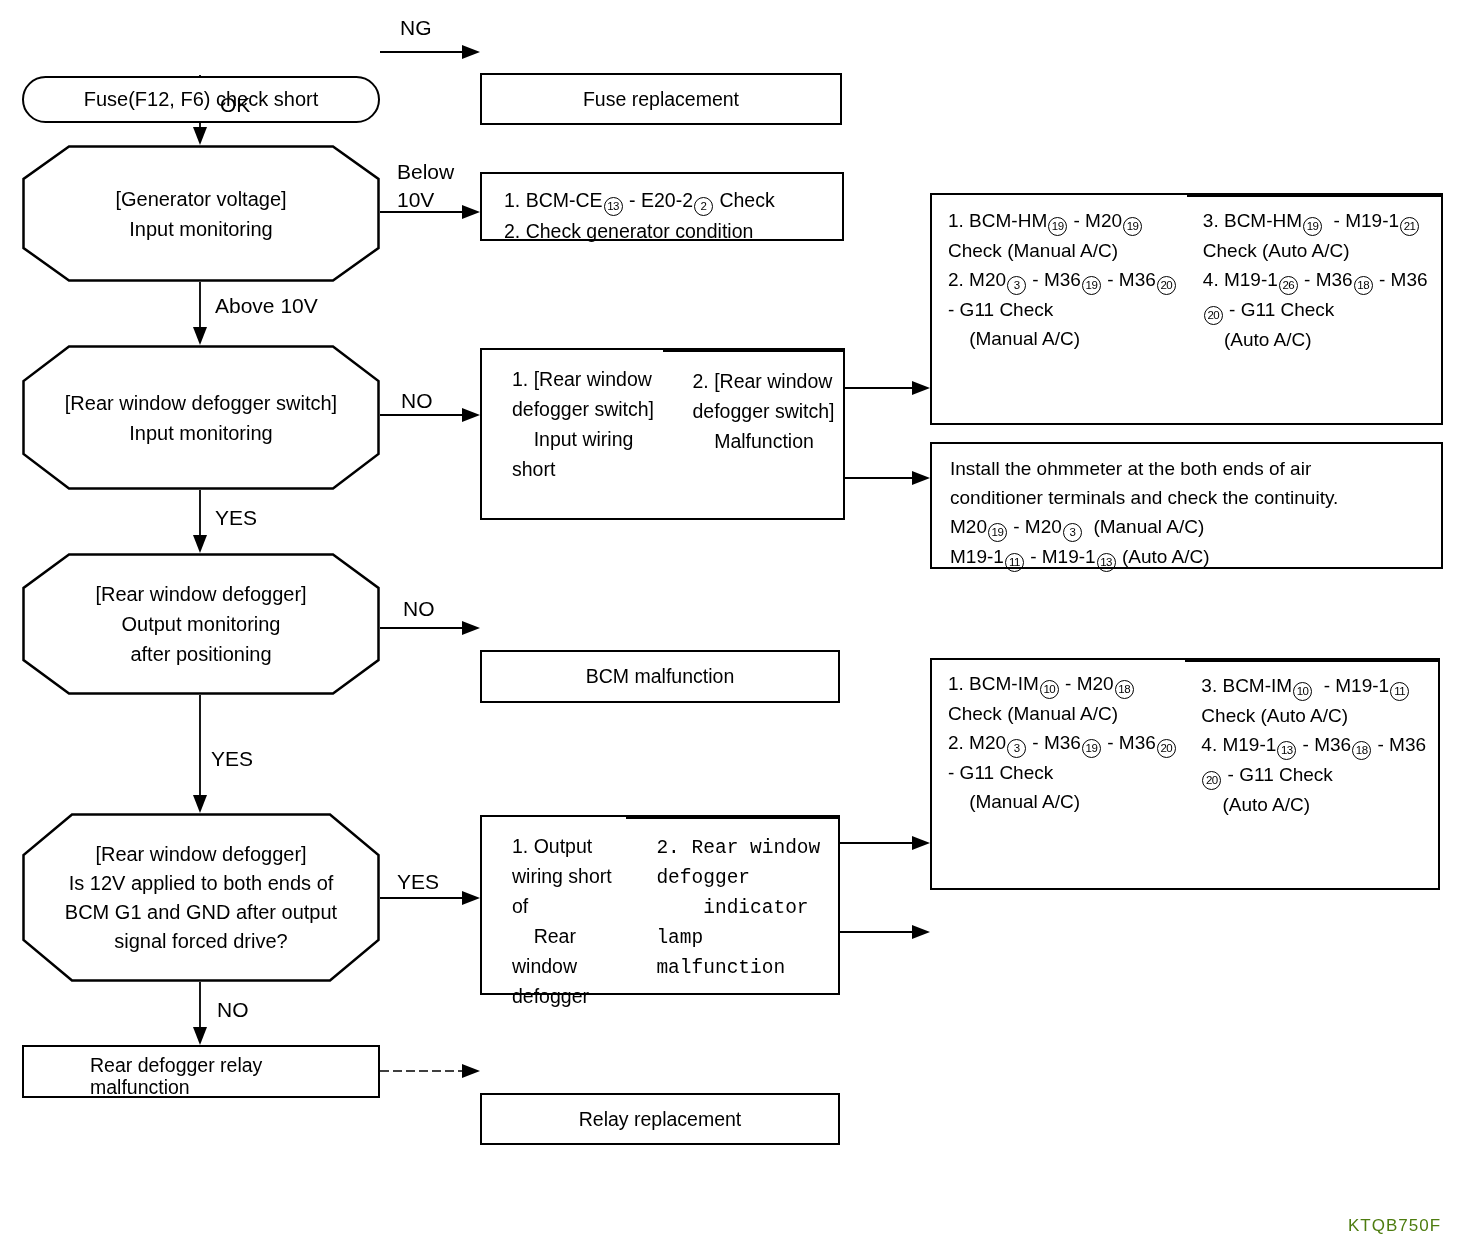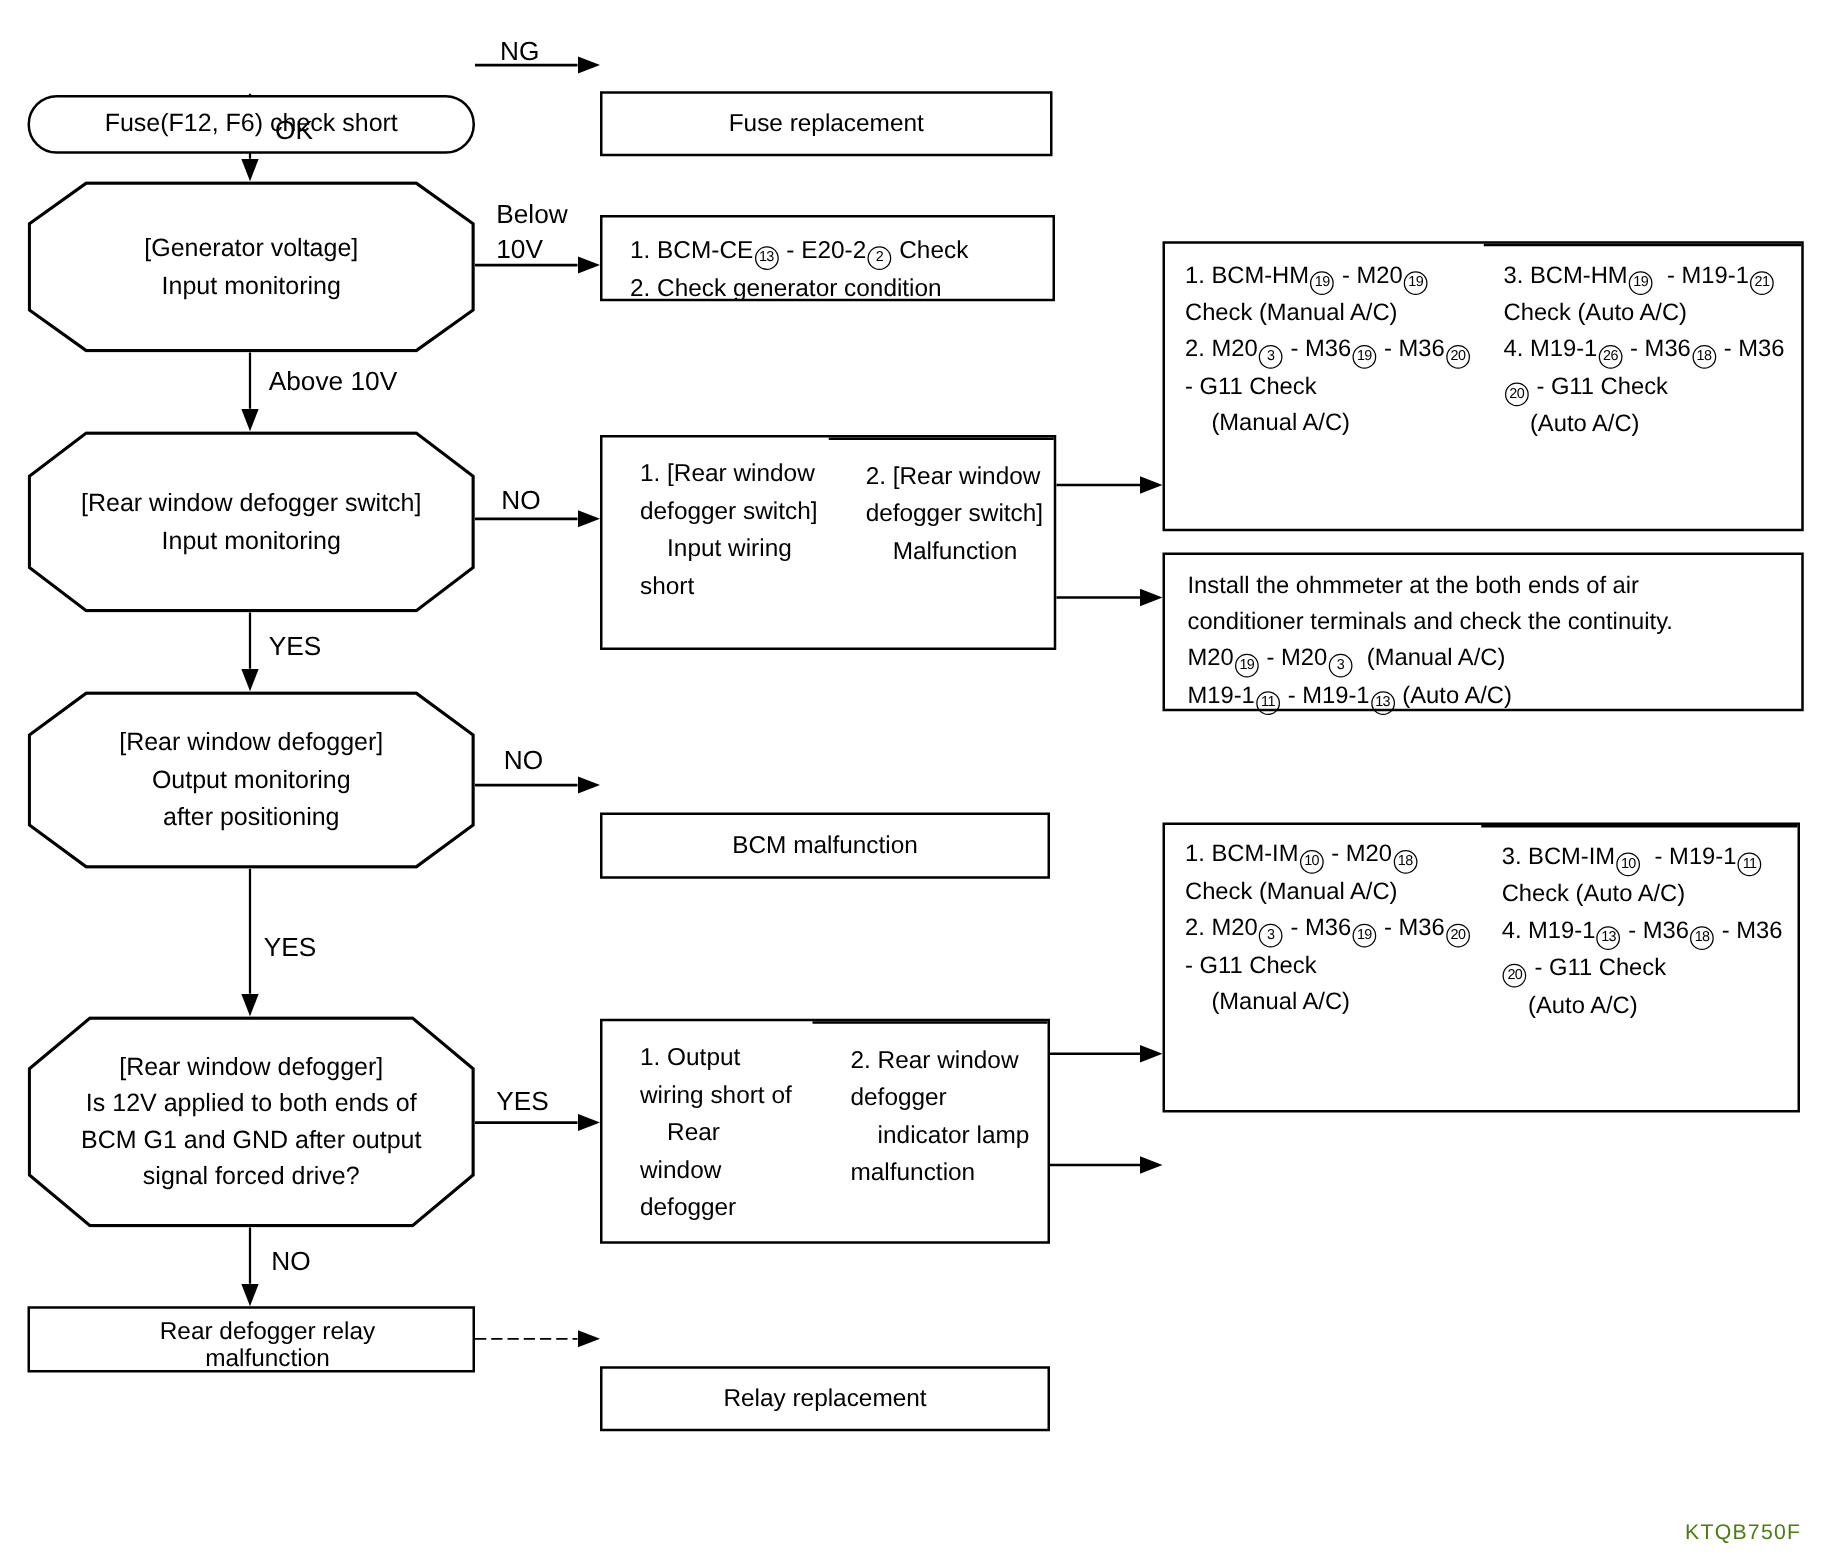--- a/index.html
+++ b/index.html
@@ -24,22 +24,22 @@
   .rsec{box-sizing:border-box;white-space:pre-wrap;font-size:19px;line-height:29px;padding:9px 4px 0 16px;}
   .rsec + .rsec{border-top:2px solid #000;}
   .rnote{position:absolute;z-index:1;background:#fff;border:2px solid #000;box-sizing:border-box;
     white-space:pre-wrap;font-size:19px;line-height:29px;padding:10px 4px 0 18px;}
   .elabel{position:absolute;z-index:2;font-size:21px;line-height:28px;white-space:pre-line;}
   .cn{
     display:inline-block;width:19px;height:19px;border:1.5px solid #000;border-radius:50%;
     font-size:11.5px;line-height:17px;text-align:center;vertical-align:-3px;margin:0 1px;
     box-sizing:border-box;letter-spacing:-0.5px;
   }
-  .lefttext{white-space:pre-wrap;font-size:19.5px;line-height:22px;padding:7px 4px 0 30px;
-    display:block;text-align:center;}
+  .lefttext{white-space:pre-wrap;font-size:19.5px;line-height:22px;padding:7px 4px 0 66px;
+    display:block;}
   .watermark{position:absolute;z-index:2;font-size:17px;color:#4d7c0f;letter-spacing:1px;}
 </style>
 </head>
 <body>
 
 <div id="canvas">
 
   <svg class="layer" width="1472" height="1246">
     <defs>
       <marker id="ah" markerUnits="userSpaceOnUse" markerWidth="20" markerHeight="16" refX="0" refY="7" orient="auto">
@@ -117,21 +117,21 @@
     Malfunction</div>
   </div>
 
   <div class="box center" style="left:480px;top:602px;width:360px;height:53px;">
     <span>BCM malfunction</span>
   </div>
 
   <div class="splitbox" style="left:480px;top:815px;width:360px;height:180px;">
     <div class="sec" style="height:90px;">1. Output wiring short of
     Rear window defogger</div>
-    <div class="sec" style="height:90px;">2. Rear window defogger
+    <div class="sec" style="height:90px;font-family:Liberation Mono, monospace;">2. Rear window defogger
     indicator lamp malfunction</div>
   </div>
 
   <div class="box center" style="left:480px;top:1045px;width:360px;height:52px;">
     <span>Relay replacement</span>
   </div>
 
   <div class="splitbox" style="left:930px;top:193px;width:513px;height:232px;">
     <div class="rsec" style="height:117px;padding-top:11px;">1. BCM-HM<span class="cn">19</span> - M20<span class="cn">19</span>  Check (Manual A/C)
 2. M20<span class="cn">3</span> - M36<span class="cn">19</span> - M36<span class="cn">20</span> - G11 Check
@@ -149,21 +149,21 @@
   <div class="splitbox" style="left:930px;top:658px;width:510px;height:232px;">
     <div class="rsec" style="height:112px;">1. BCM-IM<span class="cn">10</span> - M20<span class="cn">18</span>  Check (Manual A/C)
 2. M20<span class="cn">3</span> - M36<span class="cn">19</span> - M36<span class="cn">20</span> - G11 Check
     (Manual A/C)</div>
     <div class="rsec" style="height:120px;">3. BCM-IM<span class="cn">10</span>  - M19-1<span class="cn">11</span>  Check (Auto A/C)
 4. M19-1<span class="cn">13</span> - M36<span class="cn">18</span> - M36<span class="cn">20</span> - G11 Check
     (Auto A/C)</div>
   </div>
 
 
-  <div class="elabel" style="left:400px;top:28px;">NG</div>
+  <div class="elabel" style="left:400px;top:14px;">NG</div>
   <div class="elabel" style="left:220px;top:91px;">OK</div>
   <div class="elabel" style="left:397px;top:158px;">Below
 10V</div>
   <div class="elabel" style="left:215px;top:292px;">Above 10V</div>
   <div class="elabel" style="left:401px;top:387px;">NO</div>
   <div class="elabel" style="left:215px;top:504px;">YES</div>
   <div class="elabel" style="left:403px;top:595px;">NO</div>
   <div class="elabel" style="left:211px;top:745px;">YES</div>
   <div class="elabel" style="left:397px;top:868px;">YES</div>
   <div class="elabel" style="left:217px;top:996px;">NO</div>

